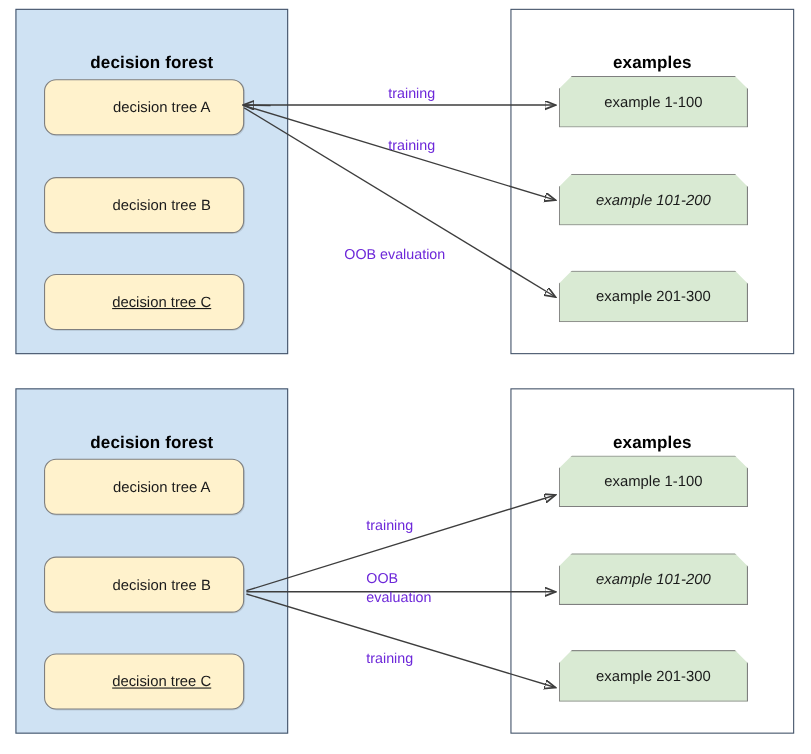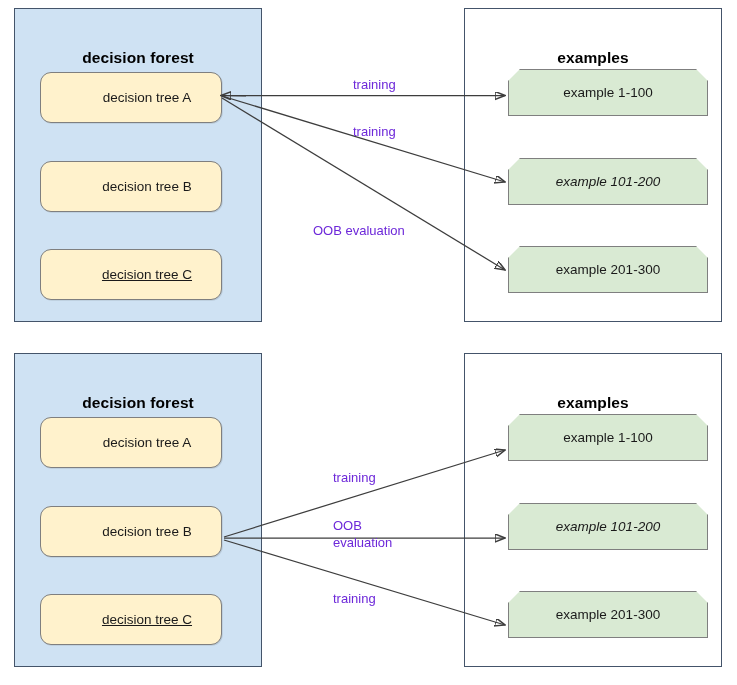--- a/index.html
+++ b/index.html
@@ -81,21 +81,21 @@
     padding-left: 32px;
   }
   .tree-node.n0 { top: 72px; }
   .tree-node.n1 { top: 161px; text-align: center; }
   .tree-node.n2 { top: 249px; text-decoration: underline; }
 
   
   .ex-node {
     position: absolute;
     left: 508px;
-    width: 200px;
+    width: 172px;
     height: 47px;
   }
   .ex-node.e0 { top: 69px; }
   .ex-node.e1 { top: 158px; font-style: italic; }
   .ex-node.e2 { top: 246px; }
   .ex-shape {
     position: absolute;
     inset: 0;
     background: #d9ead3;
     border: 1.3px solid #7f7f7f;

